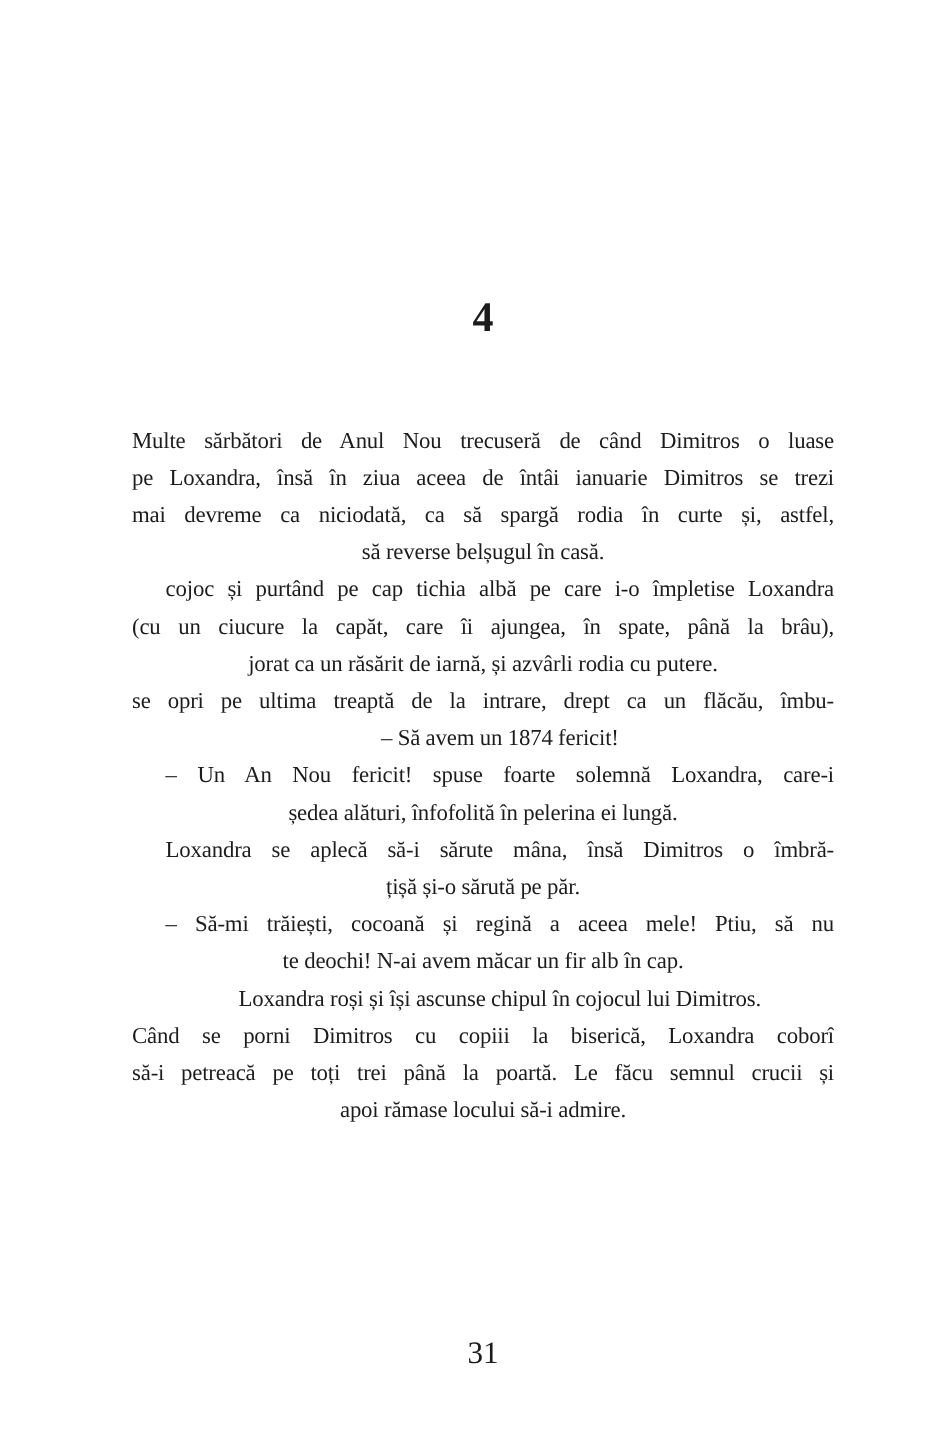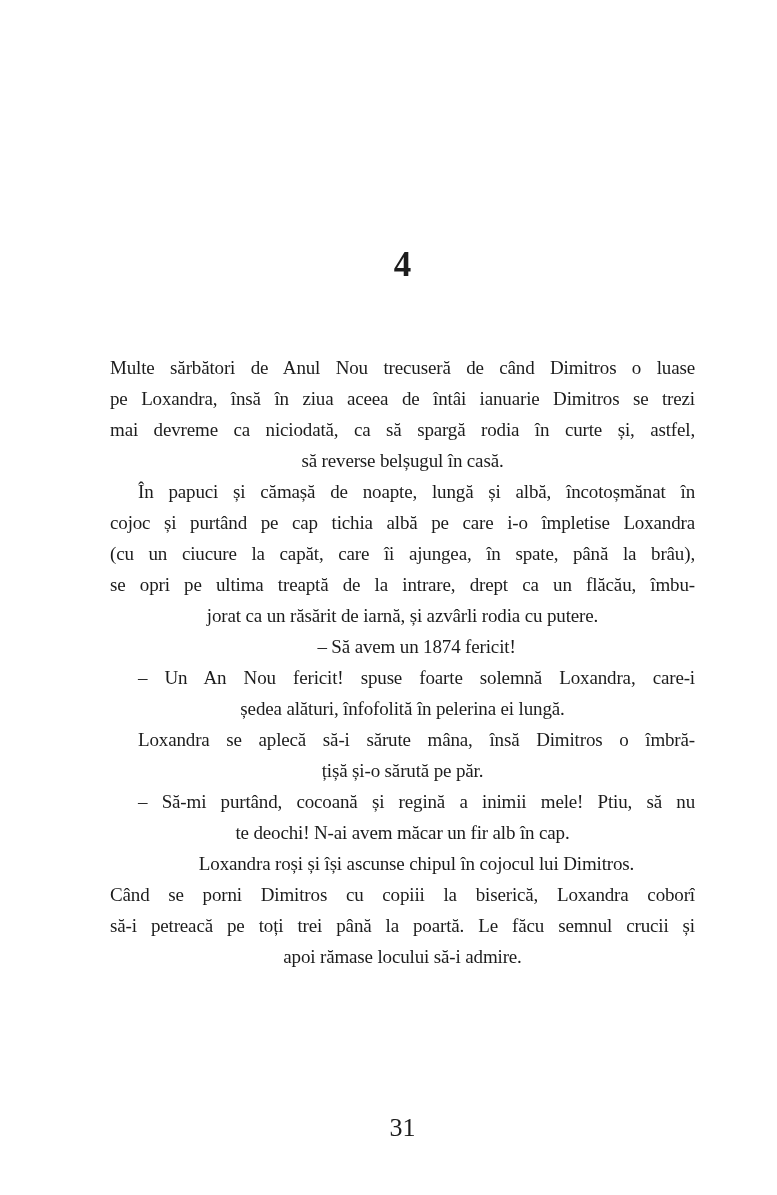--- a/index.html
+++ b/index.html
@@ -59,43 +59,42 @@
   <div class="text-block">
 
     <div class="para">
       <div class="line j">Multe sărbători de Anul Nou trecuseră de când Dimitros o luase</div>
       <div class="line j">pe Loxandra, însă în ziua aceea de întâi ianuarie Dimitros se trezi</div>
       <div class="line j">mai devreme ca niciodată, ca să spargă rodia în curte și, astfel,</div>
       <div class="line last">să reverse belșugul în casă.</div>
     </div>
 
     <div class="para indent">
-      <div class="line j">În papuci și cămașă de noapte, lungă și albă, încotoșmănat în</div>
       <div class="line j">cojoc și purtând pe cap tichia albă pe care i-o împletise Loxandra</div>
       <div class="line j">(cu un ciucure la capăt, care îi ajungea, în spate, până la brâu),</div>
+      <div class="line last">jorat ca un răsărit de iarnă, și azvârli rodia cu putere.</div>
       <div class="line j">se opri pe ultima treaptă de la intrare, drept ca un flăcău, îmbu-</div>
-      <div class="line last">jorat ca un răsărit de iarnă, și azvârli rodia cu putere.</div>
     </div>
 
     <div class="para indent">
       <div class="line last">– Să avem un 1874 fericit!</div>
     </div>
 
     <div class="para indent">
       <div class="line j">– Un An Nou fericit! spuse foarte solemnă Loxandra, care-i</div>
       <div class="line last">ședea alături, înfofolită în pelerina ei lungă.</div>
     </div>
 
     <div class="para indent">
       <div class="line j">Loxandra se aplecă să-i sărute mâna, însă Dimitros o îmbră-</div>
       <div class="line last">țișă și-o sărută pe păr.</div>
     </div>
 
     <div class="para indent">
-      <div class="line j">– Să-mi purtând, cocoană și regină a inimii mele! Ptiu, să nu</div>
+      <div class="line j">– Să-mi trăiești, cocoană și regină a aceea mele! Ptiu, să nu</div>
       <div class="line last">te deochi! N-ai avem măcar un fir alb în cap.</div>
     </div>
 
     <div class="para indent">
       <div class="line last">Loxandra roși și își ascunse chipul în cojocul lui Dimitros.</div>
     </div>
 
     <div class="para sec-break">
       <div class="line j">Când se porni Dimitros cu copiii la biserică, Loxandra coborî</div>
       <div class="line j">să-i petreacă pe toți trei până la poartă. Le făcu semnul crucii și</div>

